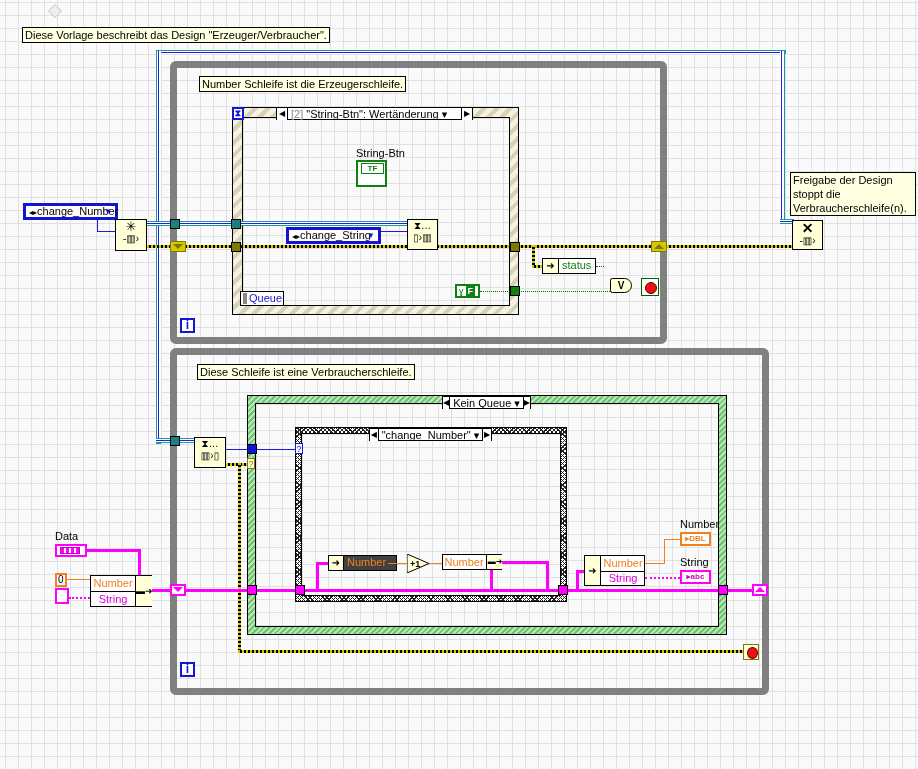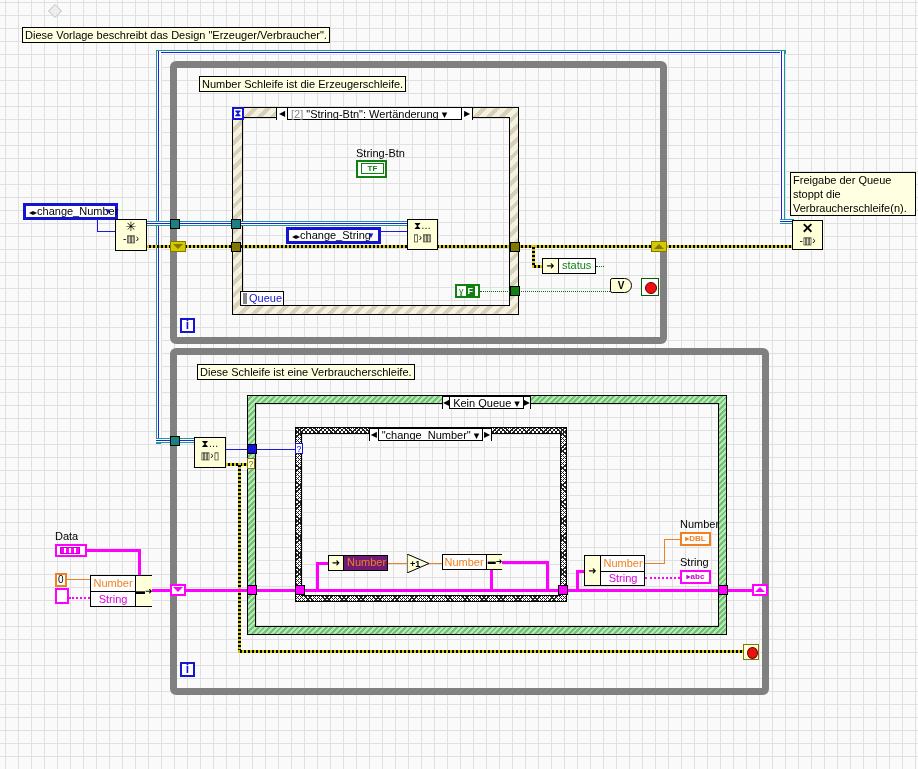--- a/index.html
+++ b/index.html
@@ -65,21 +65,21 @@
   <div class="evt-inner" style="left:9px;top:9px;width:268px;height:189px;"></div>
 </div>
 <div class="abs" style="left:232px;top:107px;width:12px;height:13px;border:2px solid #1414d4;background:#fff;font-size:9px;line-height:9px;text-align:center;color:#1414d4;font-weight:bold;">⧗</div>
 <div class="selector" style="left:276px;top:107px;width:197px;">
   <span class="arr">◀</span>
   <span class="lbl"><span style="color:#888;">[2]</span> "String-Btn": Wertänderung ▾</span>
   <span class="arr">▶</span>
 </div>
 
 <div class="abs" style="left:356px;top:147px;font-size:11px;">String-Btn</div>
-<div class="abs" style="left:356px;top:160px;width:31px;height:18px;border:2px solid #108010;background:#fff;">
+<div class="abs" style="left:356px;top:160px;width:31px;height:27px;border:2px solid #108010;background:#fff;">
   <span style="position:absolute;left:3px;top:1px;width:21px;height:9px;border:1px solid #108010;font-size:8px;line-height:9px;text-align:center;color:#108010;font-weight:bold;">TF</span>
 </div>
 
 <div class="enum" style="left:23px;top:203px;width:95px;">
   <span style="font-size:8px;">◂▸</span><span>change_Number</span>
   <span style="position:absolute;right:3px;top:0;font-size:8px;color:#1414d4;">▼</span>
 </div>
 <div class="wire w-blue" style="left:97px;top:219px;width:1px;height:12px;"></div>
 <div class="wire w-blue" style="left:97px;top:231px;width:18px;height:1px;"></div>
 
@@ -129,21 +129,21 @@
   <span style="display:inline-block;width:15px;height:14px;background:#ffffd8;border-right:1px solid #000;font-size:10px;text-align:center;line-height:14px;">➜</span><span style="color:#108010;font-size:11px;margin-left:3px;">status</span>
 </div>
 <div class="wire w-green" style="left:596px;top:266px;width:8px;"></div>
 
 <div class="abs" style="left:610px;top:278px;width:22px;height:15px;background:#ffffd8;border:1px solid #000;border-radius:3px 10px 10px 3px;font-size:10px;text-align:center;line-height:13px;font-weight:bold;">V</div>
 <div class="stop" style="left:641px;top:278px;"></div>
 
 <div class="iter" style="left:180px;top:318px;">i</div>
 
 <div class="note" style="left:790px;top:172px;white-space:normal;width:120px;">
-  <div>Freigabe der Queue</div>
+  <div>Freigabe der Design</div>
   <div>stoppt die</div>
   <div>Verbraucherschleife(n).</div>
 </div>
 <div class="node" style="left:792px;top:220px;width:31px;height:30px;">
   <div style="font-size:14px;line-height:14px;font-weight:bold;">✕</div>
   <div style="font-size:10px;">-▥›</div>
 </div>
 
 <div class="wloop" style="left:170px;top:348px;width:599px;height:347px;"></div>
 <div class="note" style="left:197px;top:364px;text-align:right;">Diese Schleife ist eine Verbraucherschleife.</div>
@@ -208,21 +208,21 @@
 <div class="tunnel" style="left:247px;top:585px;background:#f0f;"></div>
 <div class="tunnel" style="left:295px;top:585px;background:#f0f;"></div>
 <div class="tunnel" style="left:558px;top:585px;background:#f0f;"></div>
 <div class="tunnel" style="left:718px;top:585px;background:#f0f;"></div>
 <div class="abs" style="left:752px;top:584px;width:16px;height:12px;background:#fff;border:2px solid #f0f;">
     <div style="width:0;height:0;margin:1px auto;border-left:5px solid transparent;border-right:5px solid transparent;border-bottom:5px solid #f0f;"></div>
   </div>
 
 <div class="wire w-pink" style="left:316px;top:562px;width:3px;height:30px;"></div>
 <div class="wire w-pink" style="left:316px;top:562px;width:12px;height:3px;"></div>
-<div class="abs" style="left:328px;top:555px;width:60px;height:16px;border:1px solid #000;background:#701a75;">
+<div class="abs" style="left:328px;top:555px;width:69px;height:16px;border:1px solid #000;background:#404040;">
   <span style="display:inline-block;width:14px;height:14px;background:#ffffd8;border-right:1px solid #000;font-size:10px;text-align:center;line-height:14px;">➜</span><span style="color:#f08020;margin-left:3px;">Number</span>
 </div>
 <div class="wire w-orange" style="left:388px;top:563px;width:19px;height:1px;"></div>
 <div class="abs" style="left:407px;top:554px;width:22px;height:19px;">
   <svg width="22" height="19">
       <polygon points="0,0 22,9.5 0,19" fill="#ffffd8" stroke="#000"></polygon>
       <text x="3" y="13" font-size="9" font-weight="bold" font-family="Liberation Sans, sans-serif">+1</text>
     </svg>
 </div>
 <div class="wire w-orange" style="left:429px;top:563px;width:13px;height:1px;"></div>

